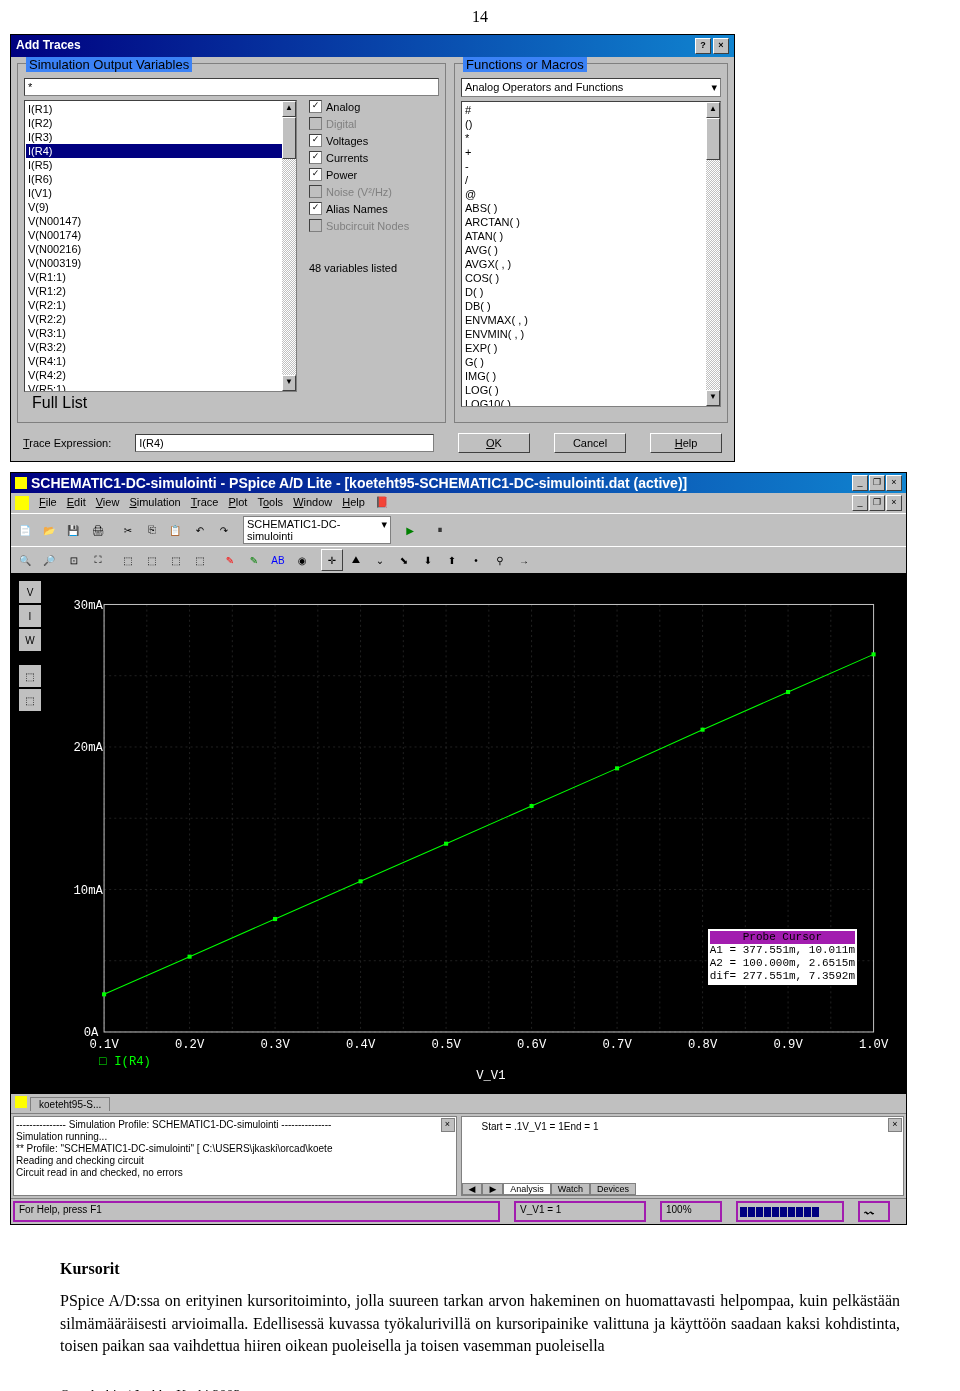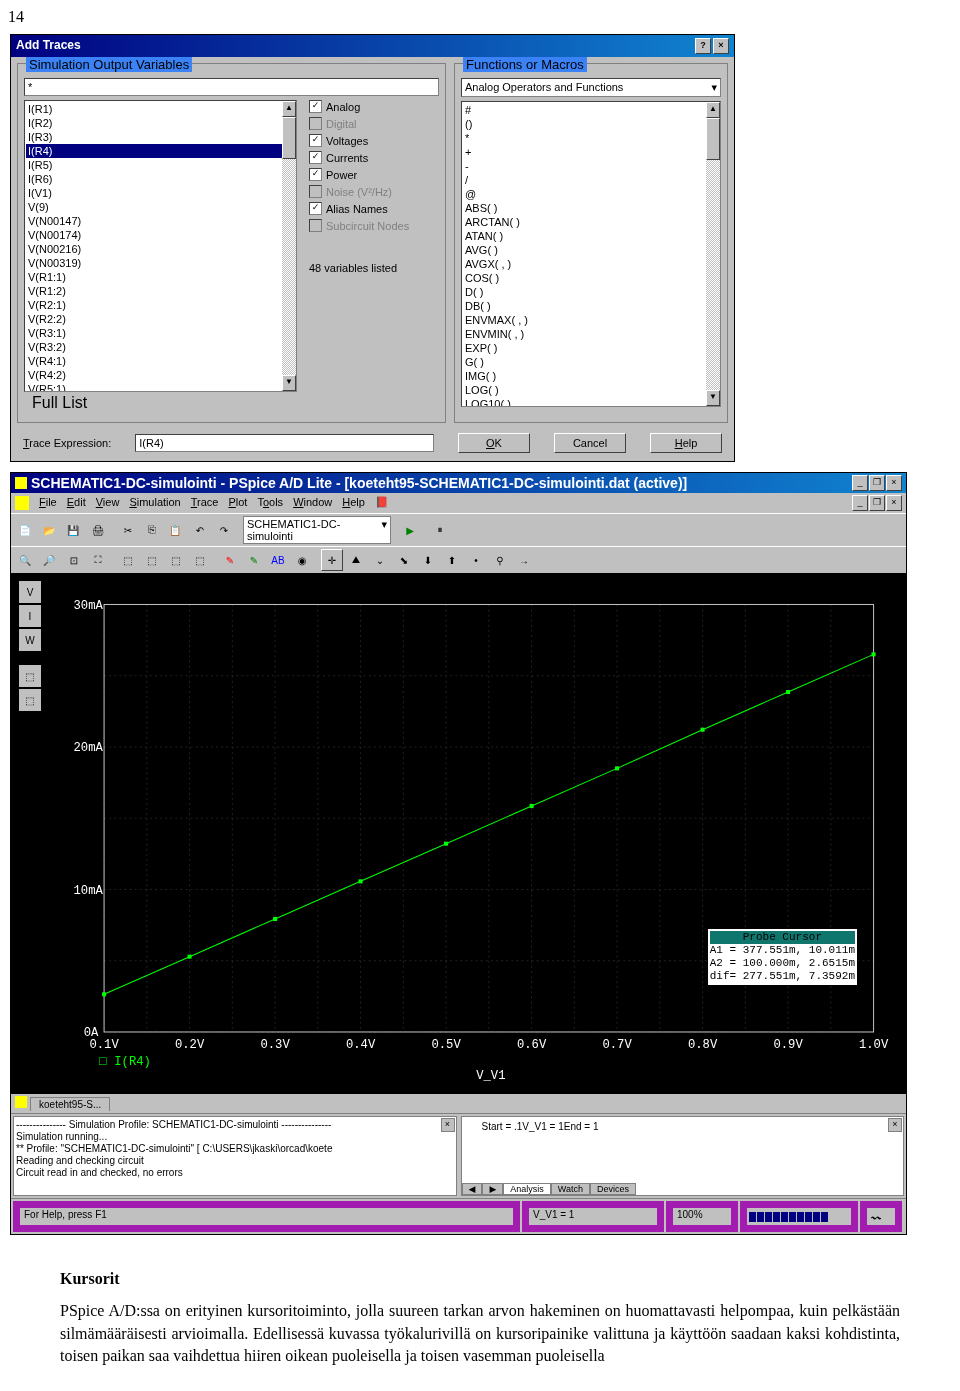--- a/index.html
+++ b/index.html
@@ -1,16 +1,16 @@
 <!DOCTYPE html>
 <html><head>
 <meta charset="utf-8">
 <style>
 body{margin:0;font-family:Arial,sans-serif;font-size:11px;background:#fff;color:#000;width:960px}
-.page-num{text-align:left;font-size:16px;font-family:'Times New Roman',serif;padding:8px}
+.page-num{text-align:center;font-size:16px;font-family:'Times New Roman',serif;padding:8px}
 
 .dlg{width:723px;margin-left:10px;border:1px solid #000;background:#c0c0c0}
 .dlg-title{background:linear-gradient(to right,#000080,#1084d0);color:#fff;font-weight:bold;padding:3px 5px;font-size:12px;display:flex;justify-content:space-between}
 .dlg-title .btns{display:flex;gap:2px}
 .wbtn{width:14px;height:14px;background:#c0c0c0;border:1px solid #fff;border-right-color:#404040;border-bottom-color:#404040;font-size:9px;text-align:center;line-height:12px;color:#000}
 .dlg-body{padding:6px;display:flex;gap:8px}
 .grp{border:1px solid #808080;position:relative;padding:14px 6px 6px}
 .grp-title{position:absolute;top:-7px;left:8px;background:#3b82f6;padding:0 3px;font-size:13px}
 .left-grp{flex:1}
 .right-grp{width:260px}
@@ -49,32 +49,32 @@
 .menu u{text-decoration:underline}
 .toolbar{background:#c0c0c0;padding:2px 4px;border-top:1px solid #fff;display:flex;gap:2px;align-items:center}
 .tbtn{width:20px;height:20px;border:1px solid #c0c0c0;display:flex;align-items:center;justify-content:center;font-size:10px}
 .tsep{width:4px}
 .combo{background:#fff;border:1px solid #808080;padding:1px 3px;font-size:11px;width:140px;display:flex;justify-content:space-between}
 .plot-area{background:#000;padding:8px;position:relative;height:505px;display:flex}
 .sidetools{width:20px;display:flex;flex-direction:column;gap:2px;margin-right:4px}
 .plot{flex:1;position:relative}
 .plot-svg{width:100%;height:100%}
 .cursor-box{position:absolute;right:40px;bottom:100px;background:#fff;border:1px solid #000;font-family:'Courier New',monospace;font-size:11px;padding:2px;line-height:13px}
-.cursor-box .hdr{background:#0f766e;text-align:center}
+.cursor-box .hdr{background:#a21caf;text-align:center}
 .tab-row{background:#c0c0c0;padding:2px 4px}
 .tab{display:inline-block;background:#c0c0c0;border:1px solid #808080;border-bottom:none;padding:1px 8px;font-size:10px}
 .bottom-panes{display:flex;height:84px;border-top:1px solid #808080}
 .pane{flex:1;background:#fff;border:1px solid #808080;margin:2px;font-size:10px;position:relative;overflow:hidden}
 .pane-txt{padding:2px;line-height:12px}
 .pane2-row{display:flex;justify-content:flex-start;padding:4px 20px 4px}
 .pane2-tabs{position:absolute;bottom:0;left:0;display:flex;font-size:9px}
 .pane2-tabs .pt{border:1px solid #808080;padding:0 6px;background:#c0c0c0}
 .pane2-tabs .pt.act{background:#fff}
 .statusbar{background:#c0c0c0;border-top:1px solid #808080;display:flex;font-size:10px;padding:2px}
-.status-cell{border:7px solid #a21caf;padding:1px 4px;margin-right:2px}
+.status-cell{border:2px solid #a21caf;padding:1px 4px;margin-right:14px}
 .status-cell.wide{flex:1}
 .progress{width:100px;display:flex;gap:1px;align-items:center;padding:0 2px}
 .pseg{width:7px;height:10px;background:#000080}
 .closex{position:absolute;top:1px;right:1px;width:12px;height:12px;background:#c0c0c0;border:1px solid #808080;font-size:9px;text-align:center;line-height:10px}
 
 .body-text{font-family:'Times New Roman',serif;font-size:16px;padding:23px 60px 20px;line-height:1.4}
 .body-text h3{font-size:16px;font-weight:bold;margin:10px 0}
 .body-text p{margin:10px 0;text-align:justify}
 .footer{font-family:'Times New Roman',serif;font-size:14px;padding:0 60px 20px}
 </style>

